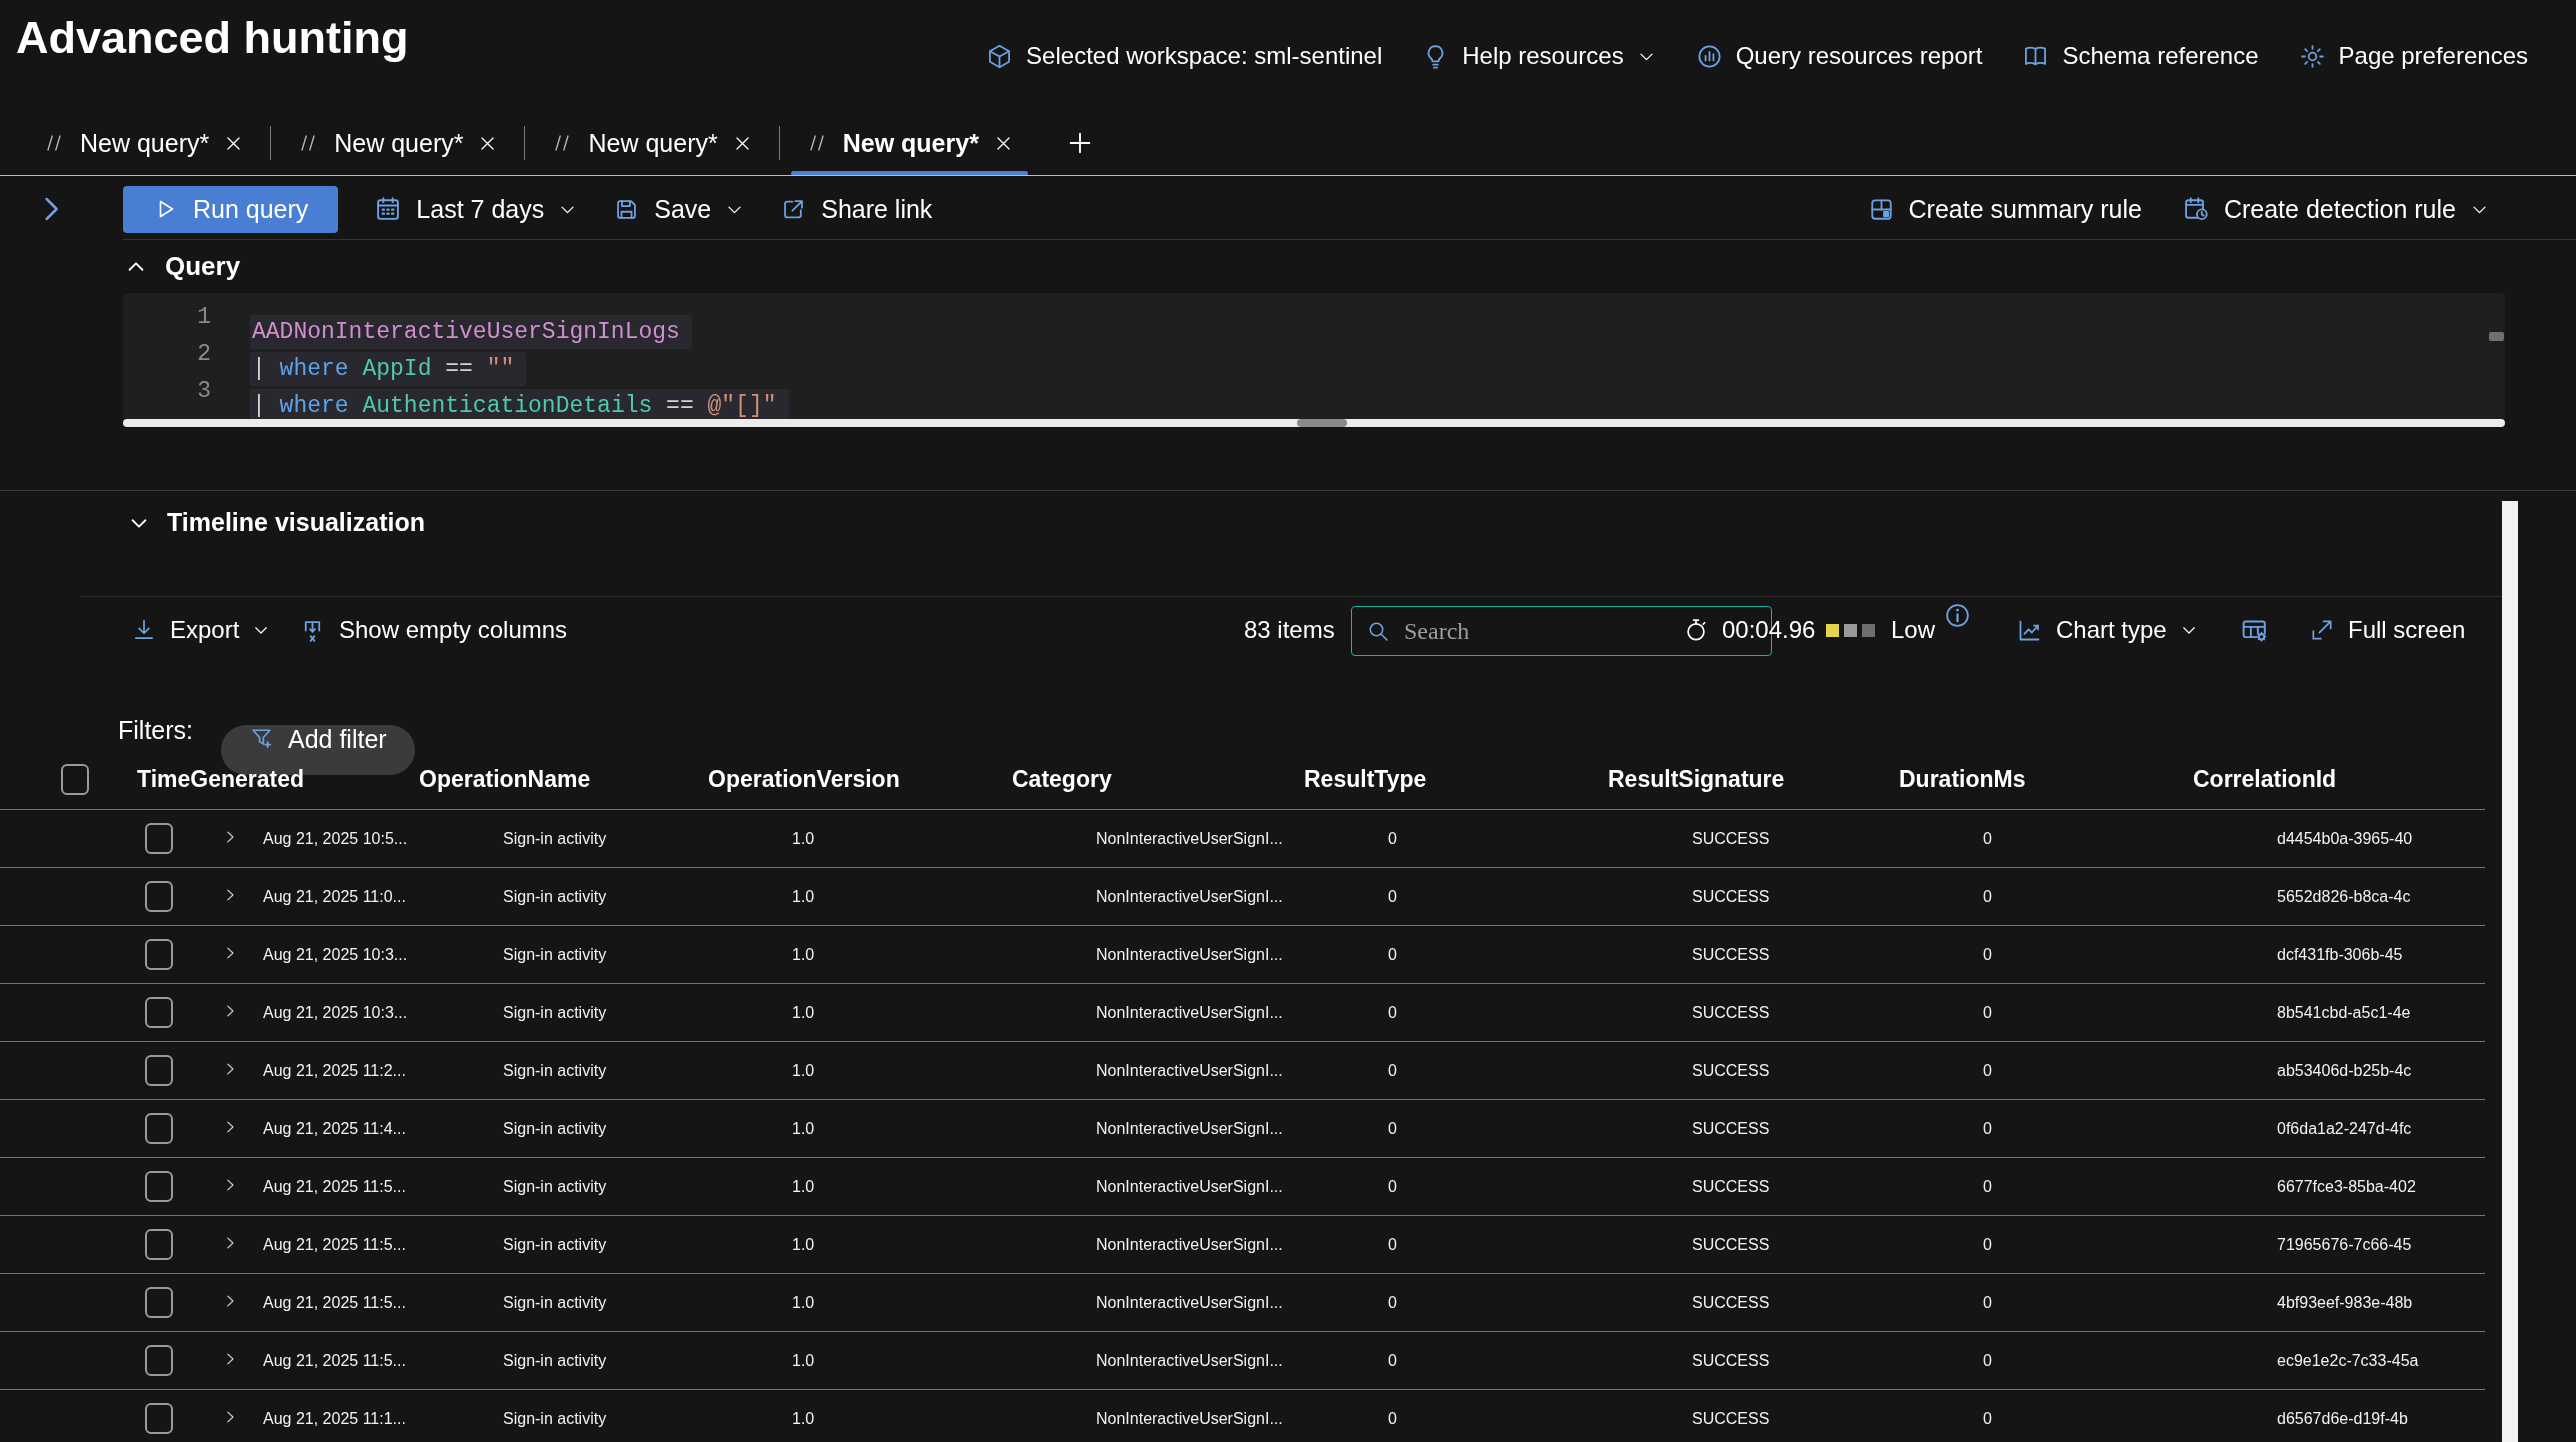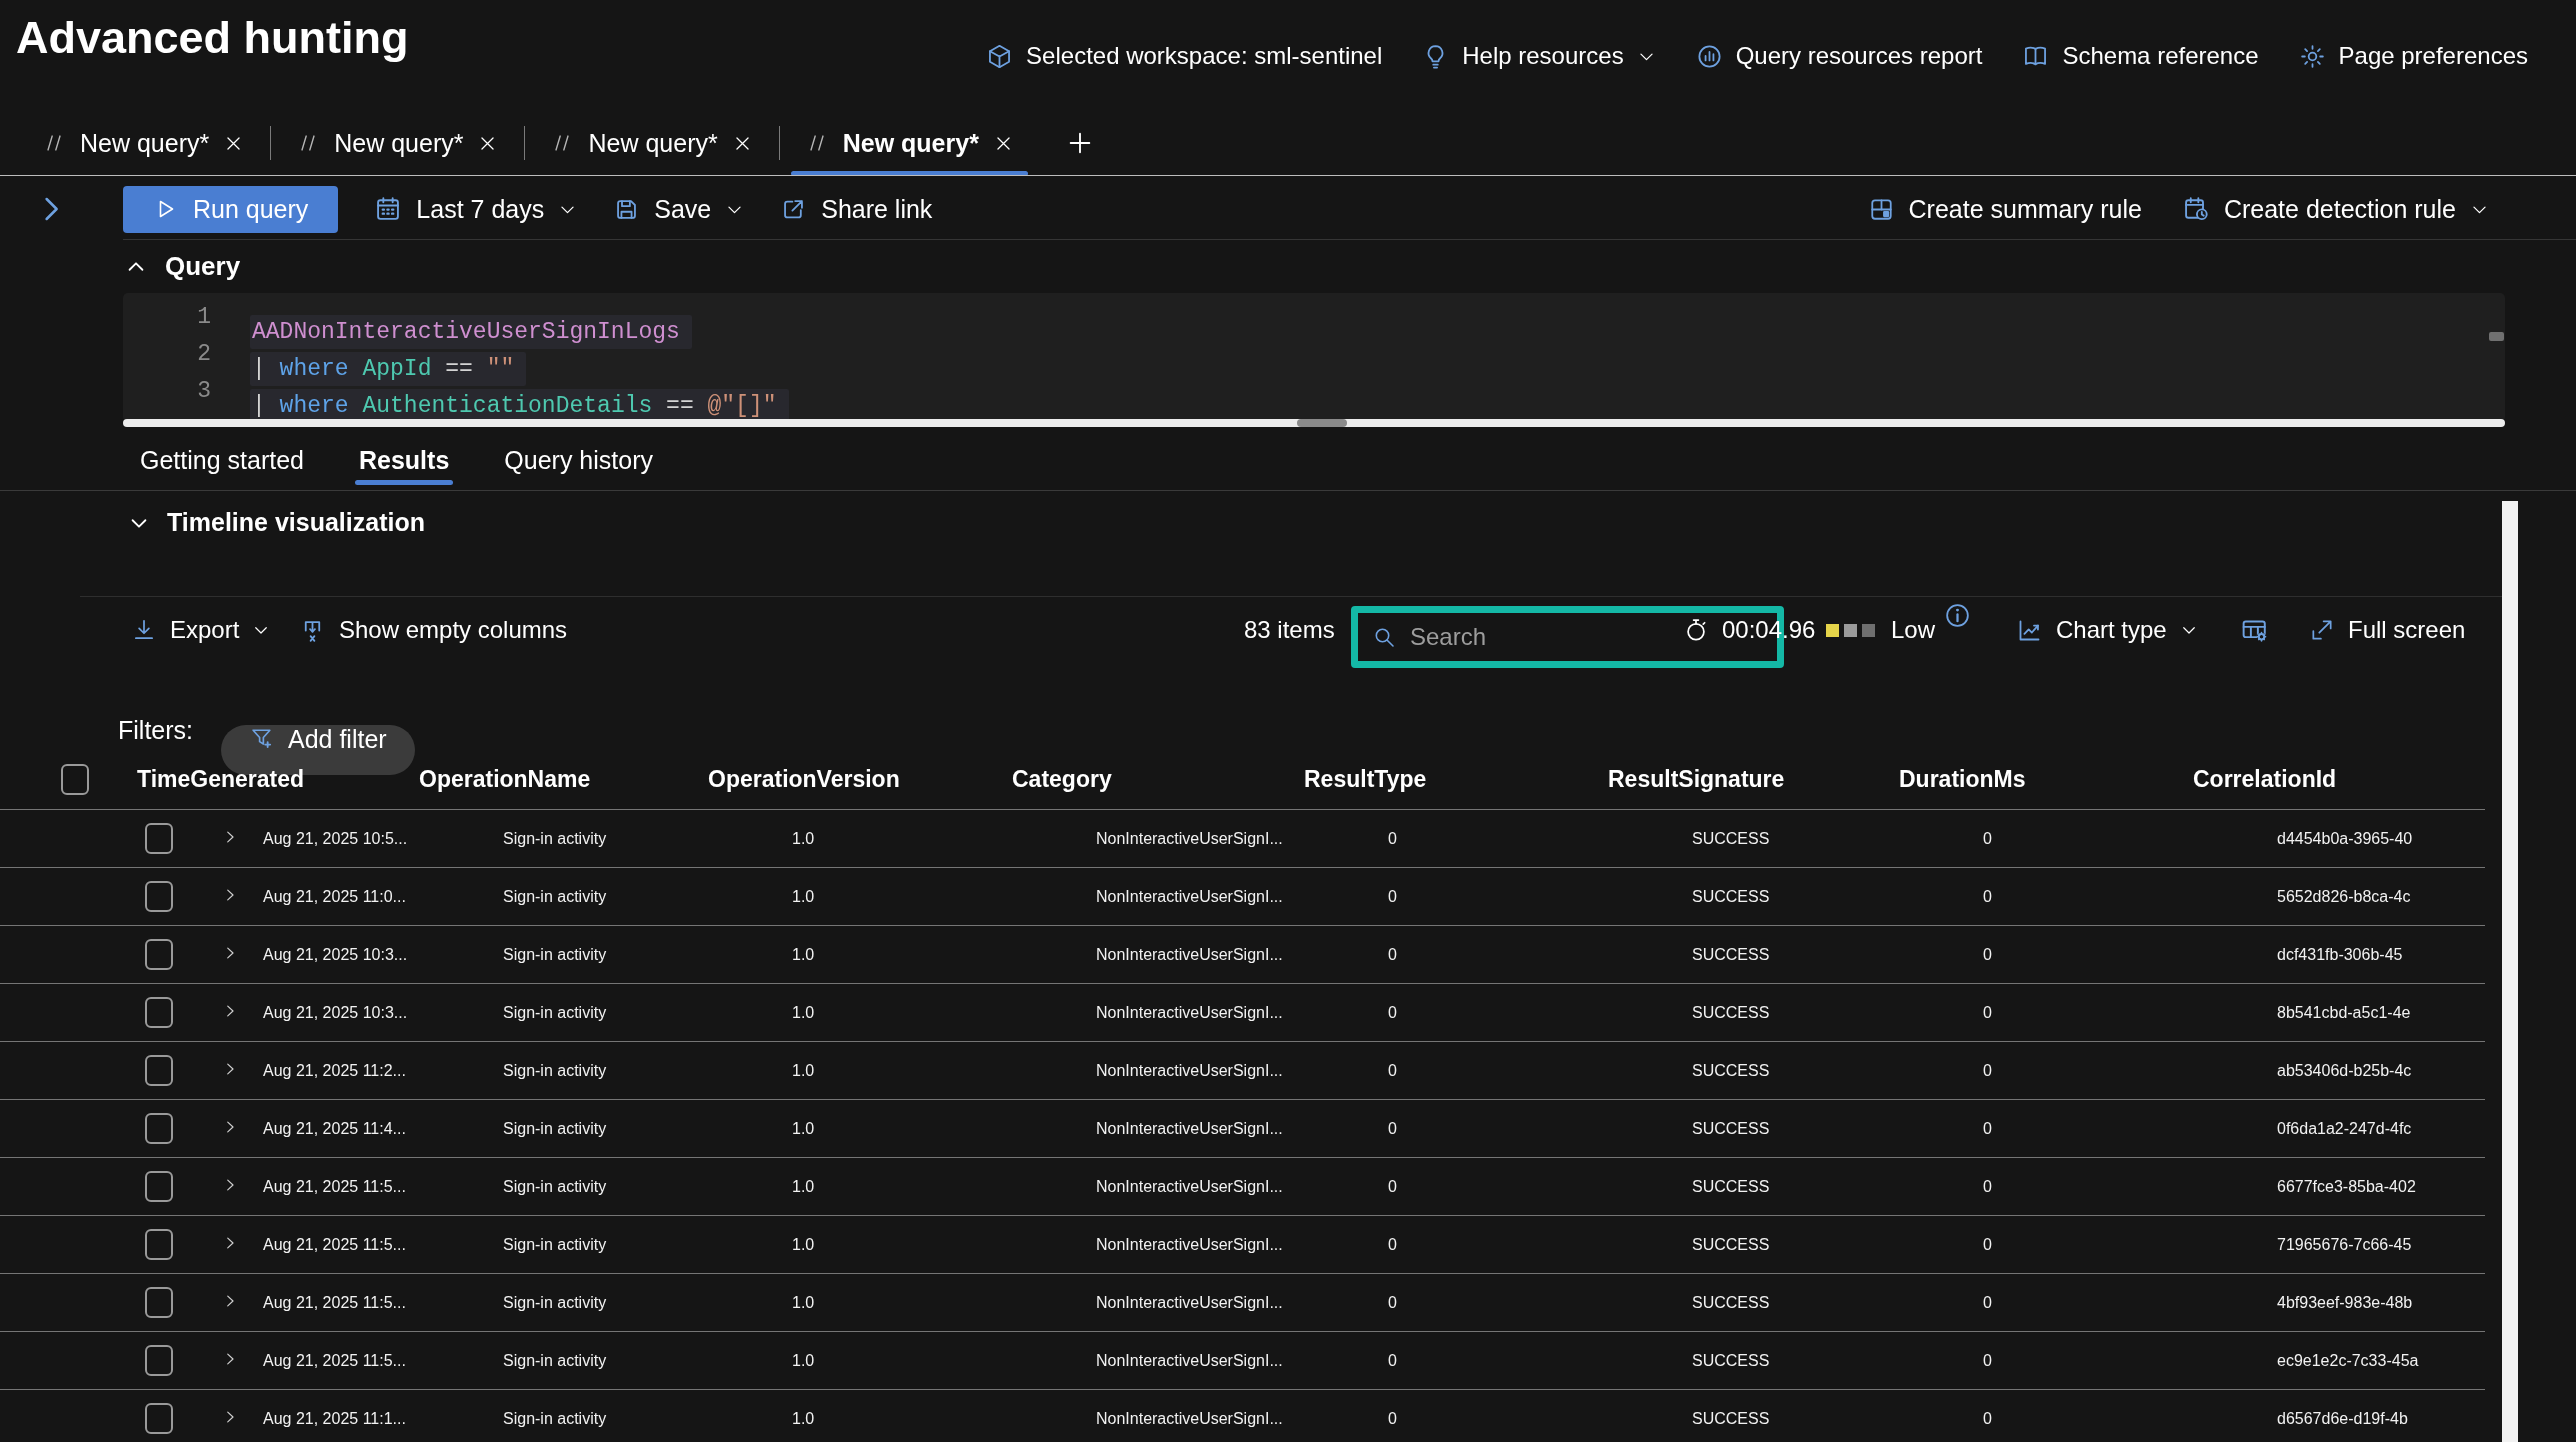--- a/index.html
+++ b/index.html
@@ -54,22 +54,22 @@
   .rtab.active::after{content:"";position:absolute;left:-4px;right:-4px;bottom:8px;height:5px;background:#4a7ed2;border-radius:3px;}
   .results-divider{position:absolute;left:0;top:490px;width:2576px;height:1px;background:#3a3a3a;}
 
   .timeline-row{position:absolute;left:128px;top:508px;display:flex;align-items:center;gap:17px;
                 font-size:25px;font-weight:700;cursor:pointer;}
 
   .rtb-divider{position:absolute;left:80px;top:596px;width:2425px;height:1px;background:#2e2e2e;}
   .results-toolbar{position:absolute;left:0;top:598px;height:64px;width:2193px;font-size:24px;}
   .rt-item{position:absolute;display:flex;align-items:center;gap:13px;height:64px;cursor:pointer;white-space:nowrap;}
   .items-count{position:absolute;left:1244px;top:0;height:64px;display:flex;align-items:center;}
-  .search-box{position:absolute;left:1351px;top:8px;width:391px;height:48px;border:7px solid #14b8a6;border-radius:4px;
-              display:flex;align-items:center;padding:0 14px;gap:12px;background:transparent;}
+  .search-box{position:absolute;left:1351px;top:8px;width:391px;height:48px;border:1px solid #14b8a6;border-radius:4px;
+              display:flex;align-items:center;padding:0 14px;gap:12px;background:transparent;font-family:Liberation Serif, serif;}
   .search-box input{flex:1;background:transparent;border:none;outline:none;color:#eee;font-size:24px;font-family:inherit;min-width:0;}
   .search-box input::placeholder{color:#9d9d9d;}
   .usage{position:absolute;left:1826px;top:0;height:64px;display:flex;align-items:center;gap:5px;}
   .sq{width:13px;height:13px;}
   .usage .lbl{margin-left:11px;}
   .info-float{position:absolute;left:1944px;top:4px;cursor:pointer;}
 
   .filters-row{position:absolute;left:118px;top:686px;display:flex;align-items:center;gap:28px;}
   .filters-label{font-size:25px;}
   .add-filter{display:flex;align-items:flex-start;gap:14px;height:50px;padding:0 28px;background:#3b3b3b;border:none;
@@ -264,25 +264,20 @@
     <div class="code-line">
       <span class="ln">3</span>
       <span class="code"><span class="hl"><span class="tk-operator">| </span><span class="tk-keyword">where </span><span class="tk-identifier">AuthenticationDetails </span><span class="tk-operator">== </span><span class="tk-string">@"[]"</span></span></span>
     </div>
   </div>
   <div class="editor-vthumb"></div>
   <div class="editor-hscroll">
     <div class="editor-hthumb"></div>
   </div>
 
-  <div class="result-tabs">
-    <div class="rtab"><span>Getting started</span></div>
-    <div class="rtab active"><span>Results</span></div>
-    <div class="rtab"><span>Query history</span></div>
-  </div>
   <div class="results-divider"></div>
 
   <div class="timeline-row">
     <svg class="ic ic-white" width="22" height="22" viewBox="0 0 24 24" style="stroke-width:2">
         <path d="M5 9l7 7 7-7"></path>
       </svg>
     <span>Timeline visualization</span>
   </div>
 
   <div class="rtb-divider"></div>

